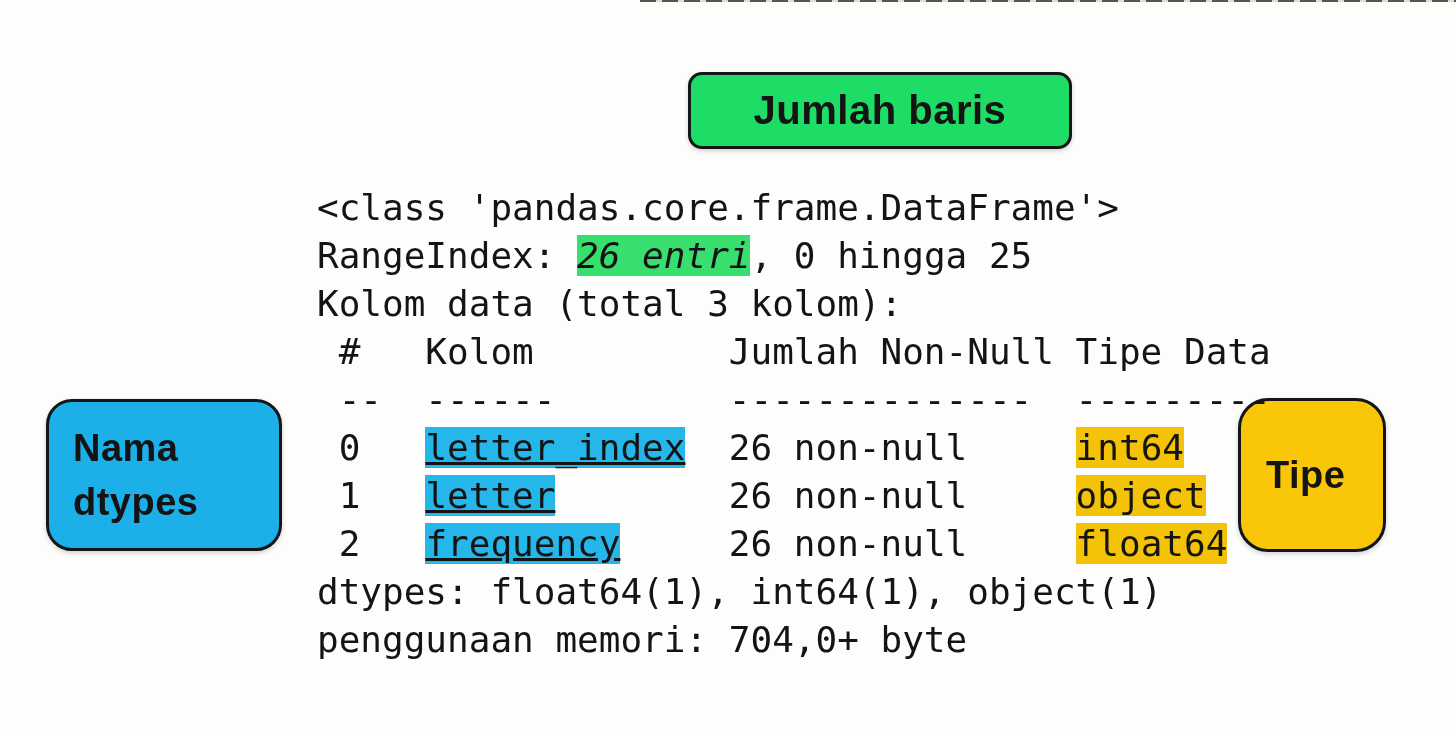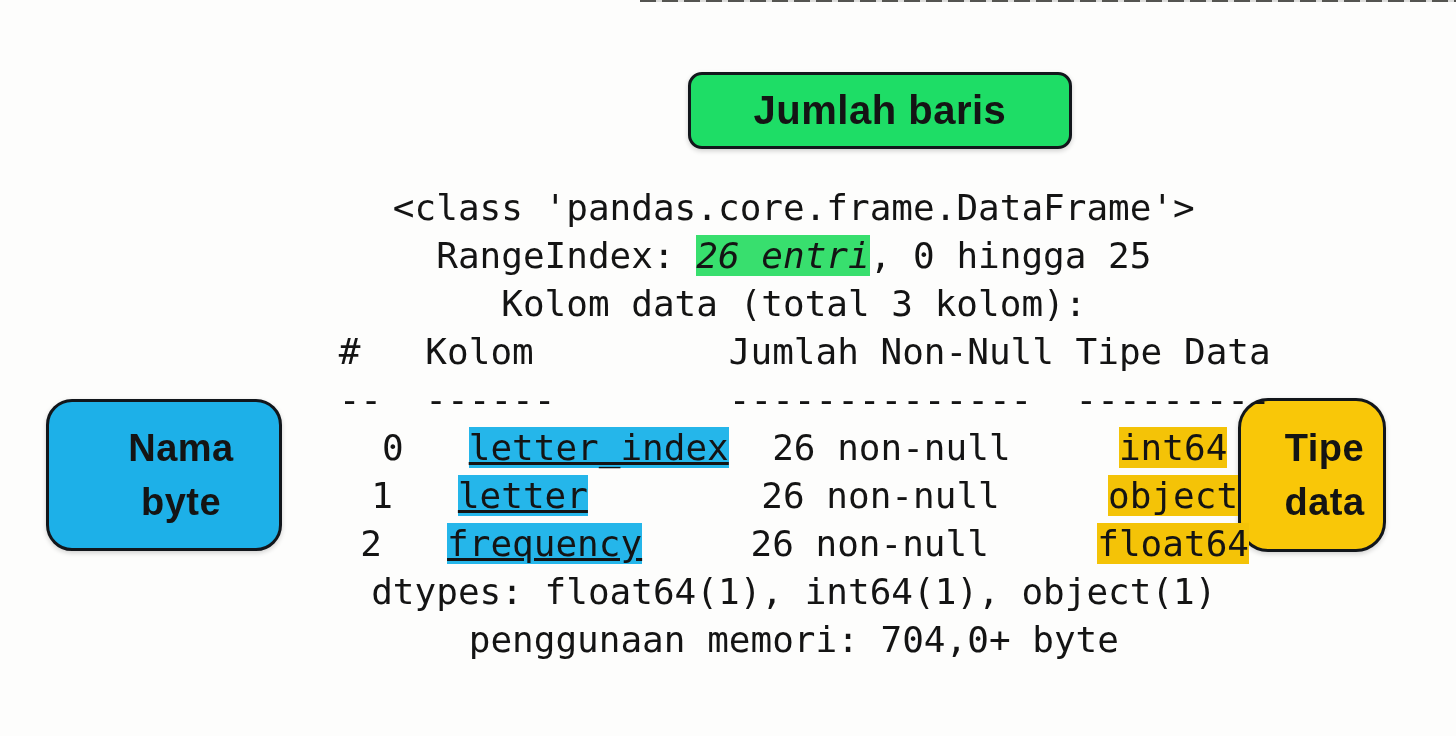--- a/index.html
+++ b/index.html
@@ -7,21 +7,20 @@
     padding: 0;
     background: #ffffff;
   }
   .canvas {
     position: relative;
     width: 1456px;
     height: 736px;
     overflow: hidden;
     background: var(--bg, #fdfdfc);
     font-family: "Liberation Sans", sans-serif;
-    text-align: center;
   }
   .top-artifact {
     position: absolute;
     left: 640px;
     top: 0;
     width: 816px;
     height: 2px;
     background: repeating-linear-gradient(90deg,
       rgba(42,42,38,0.8) 0 16px,
       rgba(42,42,38,0.15) 16px 22px);
@@ -51,21 +50,21 @@
   .callout-blue {
     left: 46px;
     top: 399px;
     width: 236px;
     height: 152px;
     border-radius: 26px;
     background: var(--blue, #1db0e8);
     display: flex;
     flex-direction: column;
     justify-content: center;
-    padding-left: 34px;
+    padding-left: 24px;
     line-height: 54px;
   }
   .callout-yellow {
     left: 1238px;
     top: 398px;
     width: 148px;
     height: 154px;
     border-radius: 30px;
     background: var(--yellow, #f9c708);
     display: flex;
@@ -95,23 +94,22 @@
 <div class="canvas">
 
   <div class="top-artifact"></div>
 
   <div class="callout callout-green">
     <span>Jumlah baris</span>
   </div>
 
   <div class="callout callout-blue">
     <span>Nama</span>
-    <span>byte</span>
+    <span>dtypes</span>
   </div>
 
   <div class="callout callout-yellow">
     <span>Tipe</span>
-    <span>data</span>
   </div>
 
   <pre class="info-output" id="info-output"><div><span>&lt;class 'pandas.core.frame.DataFrame'&gt;</span></div><div><span>RangeIndex: </span><span class="hl-green">26 entri</span><span>, 0 hingga 25</span></div><div><span>Kolom data (total 3 kolom):</span></div><div><span> #   Kolom         Jumlah Non-Null Tipe Data</span></div><div><span> --  ------        --------------  ---------</span></div><div><span> 0   </span><span class="hl-blue">letter_index</span><span>  26 non-null     </span><span class="hl-yellow">int64</span></div><div><span> 1   </span><span class="hl-blue">letter</span><span>        26 non-null     </span><span class="hl-yellow">object</span></div><div><span> 2   </span><span class="hl-blue">frequency</span><span>     26 non-null     </span><span class="hl-yellow">float64</span></div><div><span>dtypes: float64(1), int64(1), object(1)</span></div><div><span>penggunaan memori: 704,0+ byte</span></div></pre>
 
 </div>
 
 </body></html>

